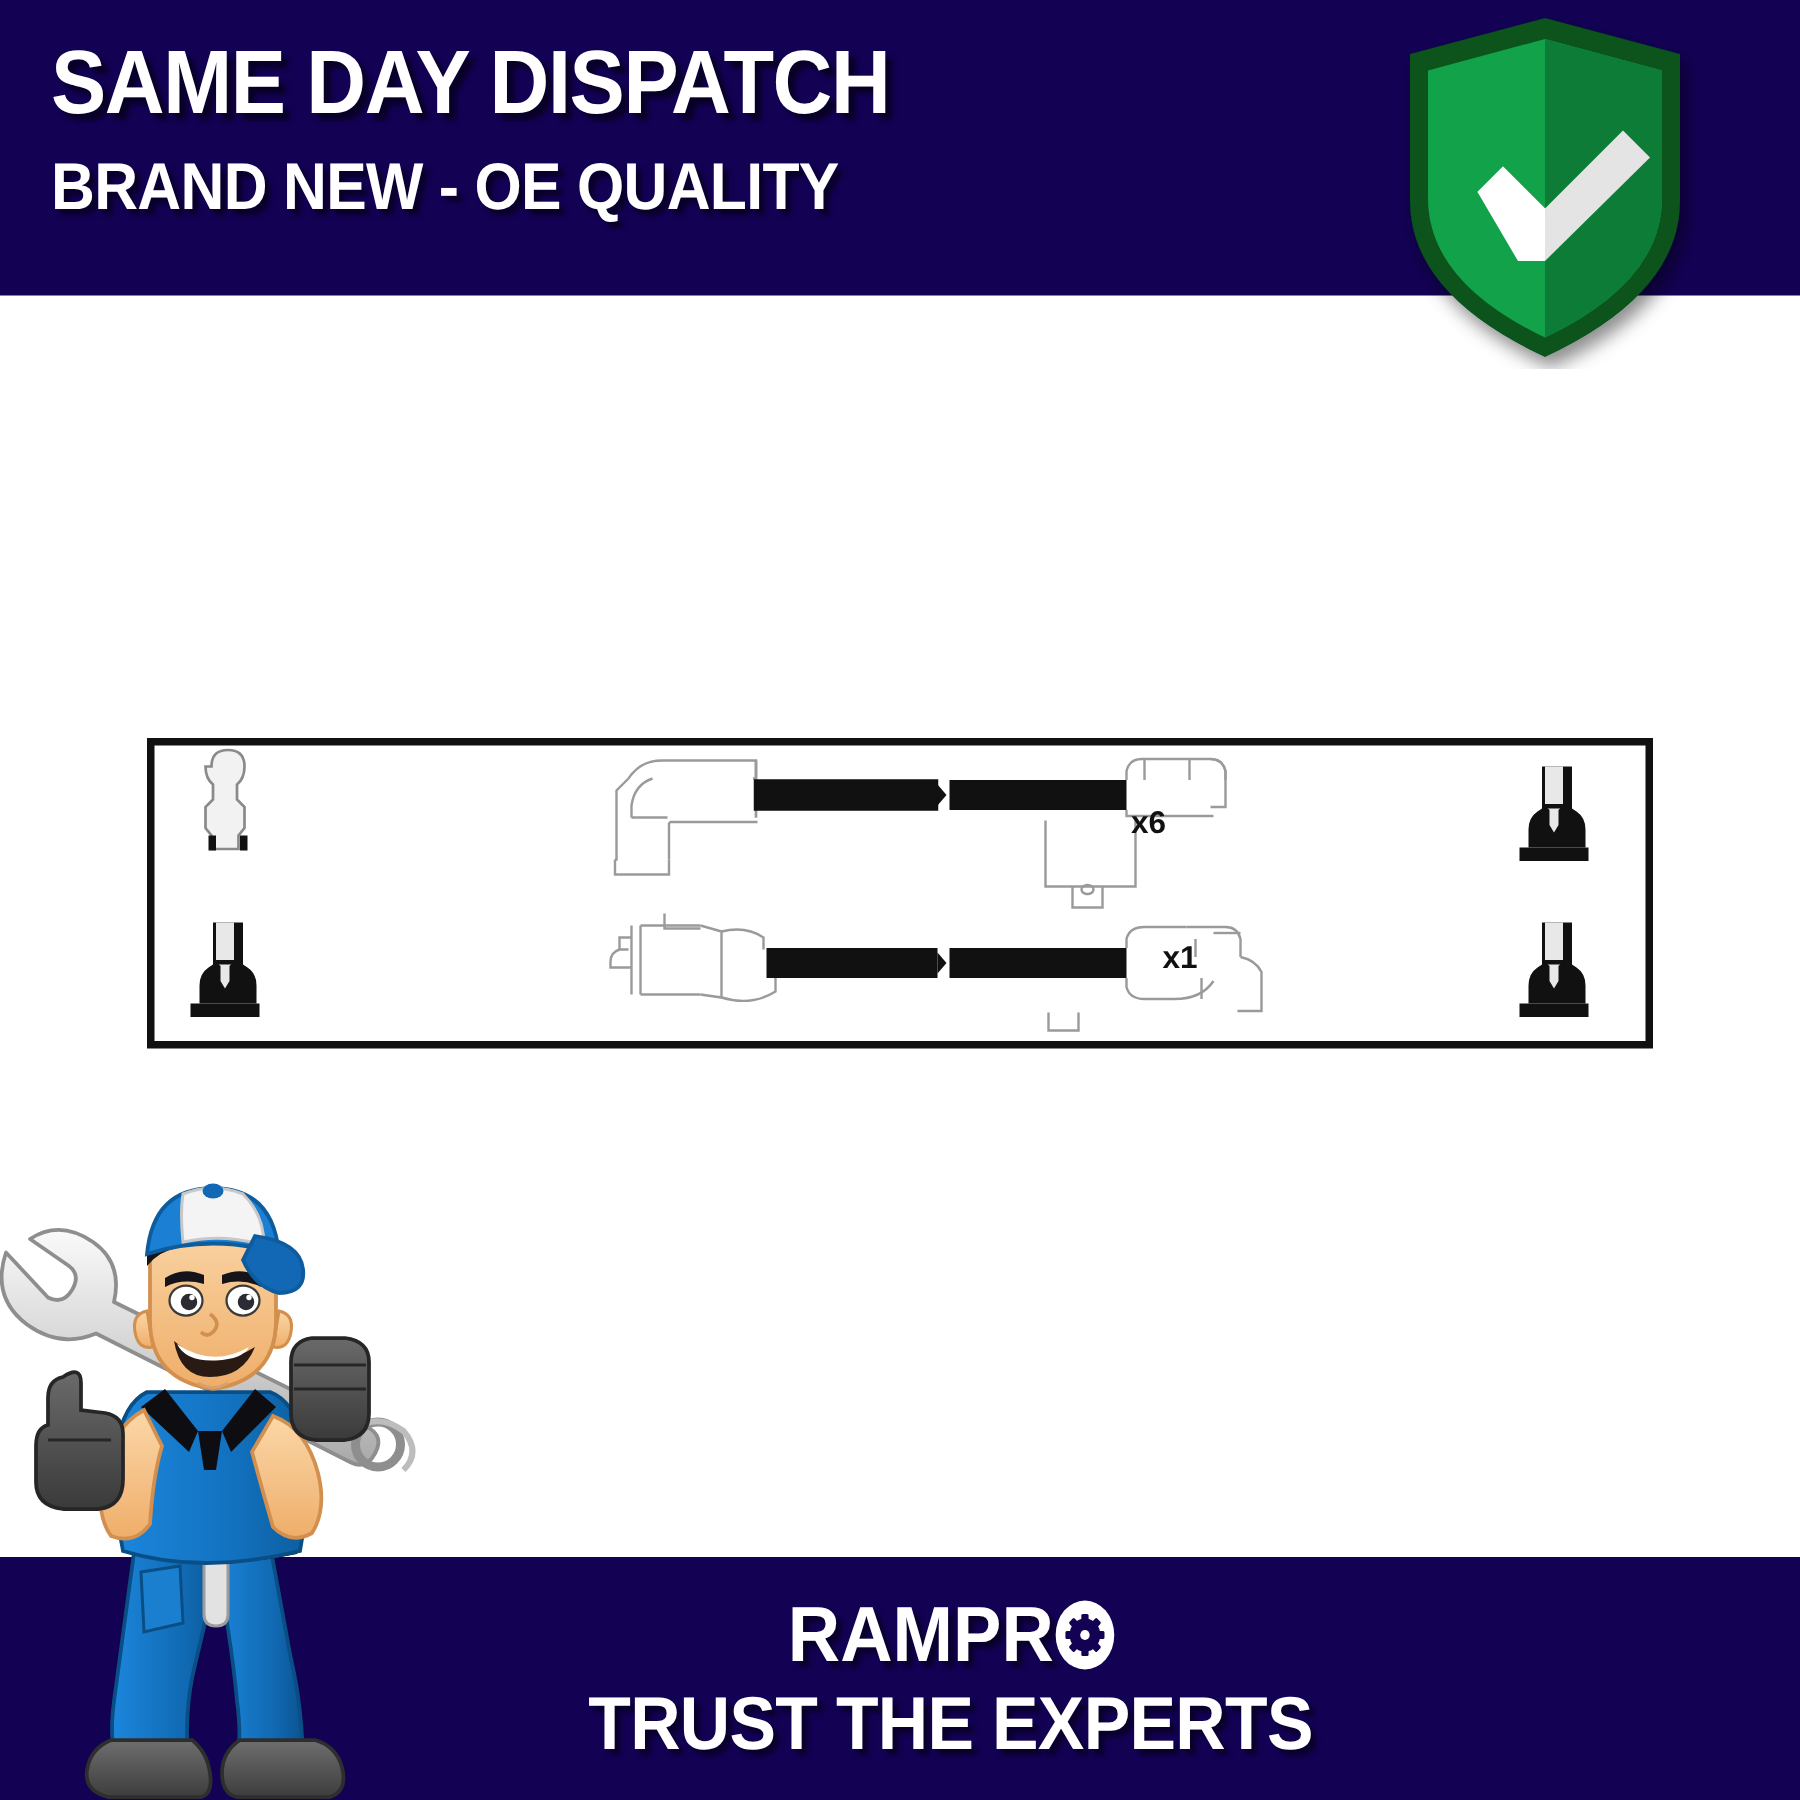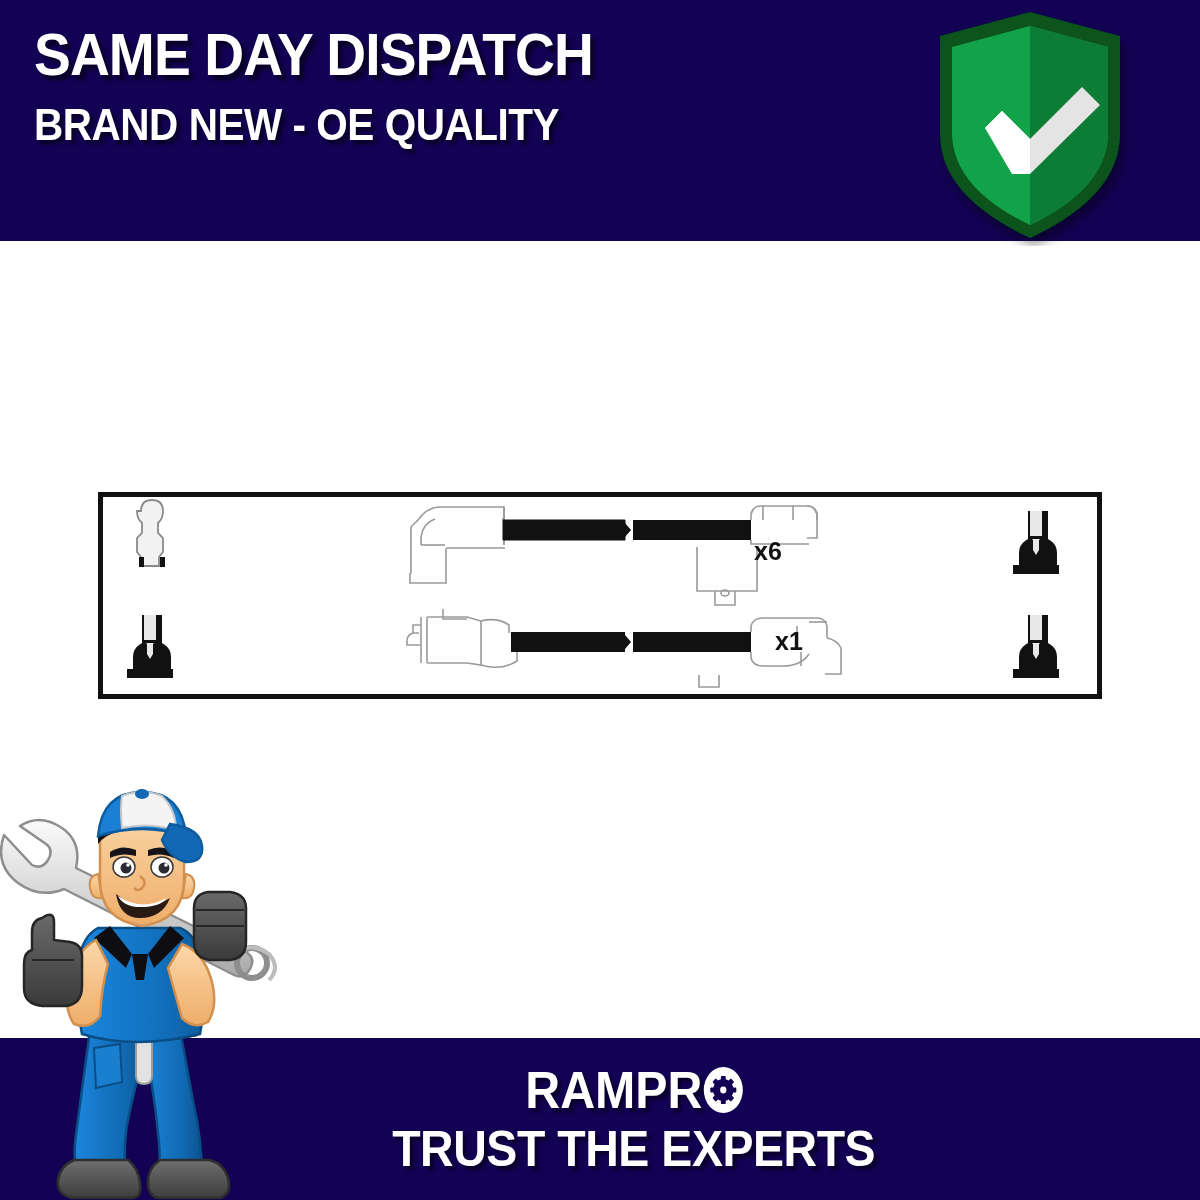--- a/index.html
+++ b/index.html
@@ -6,21 +6,21 @@
   html,body { width:1200px; height:1200px; }
   body {
     background:#ffffff;
     font-family:"Liberation Sans", sans-serif;
     position:relative;
     overflow:hidden;
   }
 
   
   .top-banner{
-    position:absolute; left:0; top:0; width:1200px; height:241px;
+    position:absolute; left:0; top:0; width:1200px; height:197px;
     background:#130154;
     z-index:2;
   }
   .headline-block{
     position:absolute; left:34px; top:22px;
   }
   .headline-1{
     font-size:60px; font-weight:bold; color:#ffffff;
     letter-spacing:-1px; line-height:66px;
     transform:scaleX(0.92); transform-origin:left center;
@@ -50,21 +50,21 @@
   }
   .product-box{
     position:absolute; left:98px; top:295px; width:1004px; height:207px;
     border:5px solid #111111;
     background:#ffffff;
   }
   .product-box svg{ display:block; width:100%; height:100%; }
 
   .qty-label{
     position:absolute;
-    font-size:25px; font-weight:bold; color:#111111;
+    font-size:21px; font-weight:bold; color:#111111;
     font-family:"Liberation Sans", sans-serif;
   }
   .qty-6{ left:651px; top:40px; }
   .qty-1{ left:672px; top:130px; }
 
   
   .mascot{
     position:absolute; left:-6px; top:780px; width:300px; height:420px;
     z-index:5;
   }

